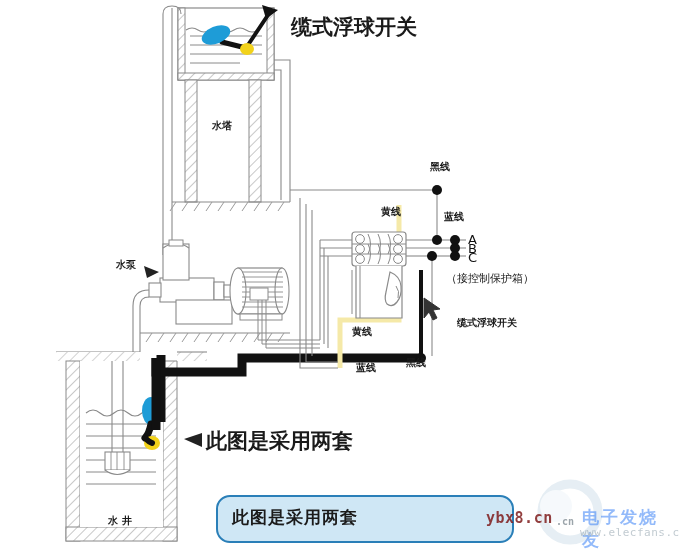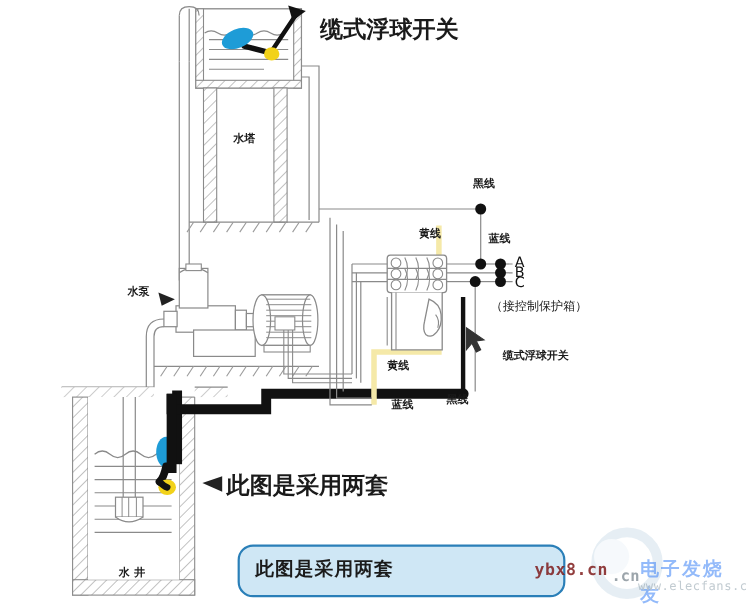--- a/index.html
+++ b/index.html
@@ -27,21 +27,21 @@
     color:#1b1b1b;letter-spacing:1px;
   }
   .wm-ybx{
     position:absolute;left:470px;top:509px;font-size:15px;font-weight:bold;
     color:#7f1d1d;opacity:.85;letter-spacing:.5px;
     font-family:"DejaVu Sans Mono","Liberation Mono",monospace;
     margin-left:16px;
   }
   .wm-block{position:absolute;left:556px;top:492px;width:120px;height:62px;opacity:.55;}
   .wm-cn{
-    position:absolute;left:0px;top:24px;font-size:14px;color:#4b5b66;font-weight:bold;
+    position:absolute;left:0px;top:24px;font-size:10px;color:#4b5b66;font-weight:bold;
     font-family:"DejaVu Sans Mono","Liberation Mono",monospace;
   }
   .wm-zh{
     position:absolute;left:26px;top:14px;font-size:17px;color:#3b82f6;font-weight:bold;
     letter-spacing:2px;
   }
   .wm-url{
     position:absolute;left:24px;top:34px;font-size:11px;color:#8fa0ab;
     font-family:"DejaVu Sans Mono","Liberation Mono",monospace;letter-spacing:.5px;
   }

